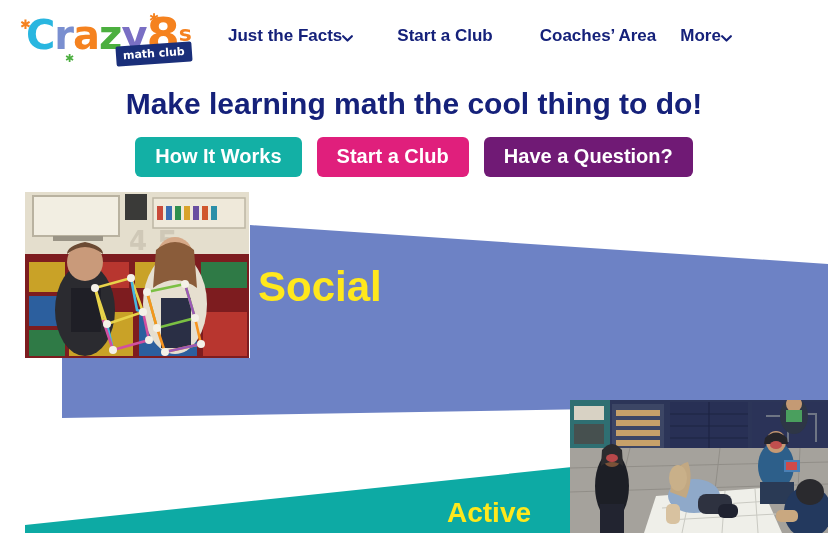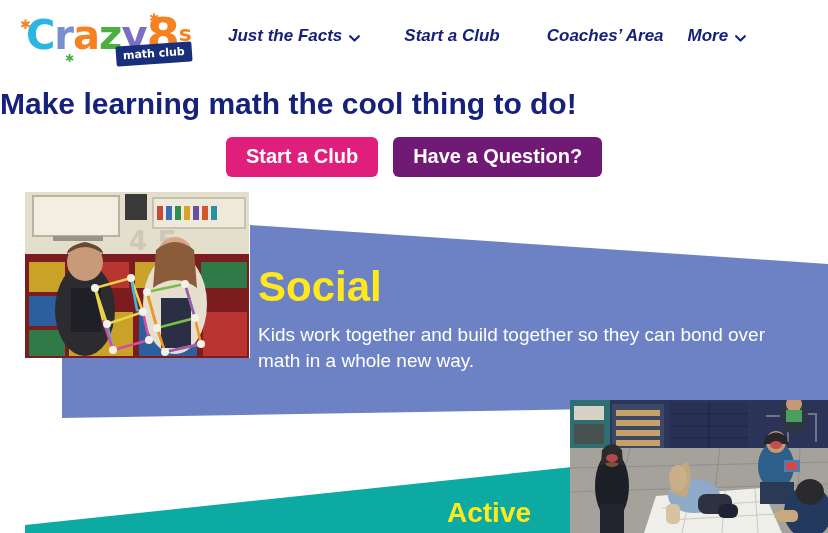--- a/index.html
+++ b/index.html
@@ -52,35 +52,35 @@
 
   #nav {
     position:absolute; left:228px; top:26px;
     display:flex; align-items:center; gap:0;
   }
   .nav-item {
     color:#15217a;
     font-family:"Liberation Sans", sans-serif;
     font-weight:bold; font-size:17px;
     white-space:nowrap;
-    display:flex; align-items:center; gap:7px;
+    display:flex; align-items:center; gap:0;
     cursor:pointer;
-    font-style:italic;
   }
   .nav-gap-1 { margin-right:44px; }
   .nav-gap-2 { margin-right:47px; }
   .nav-gap-3 { margin-right:24px; }
   .chev {
     display:inline-block; width:11px; height:7px;
     position:relative; top:2px;
   }
 
   
   #headline {
     position:absolute; left:0; top:86px; width:828px;
+    text-align:center;
     color:#15217a;
     font-family:"Liberation Sans", sans-serif;
     font-weight:bold; font-size:30px; line-height:36px;
     white-space:nowrap;
   }
 
   #cta-row {
     position:absolute; left:0; top:137px; width:828px;
     display:flex; justify-content:center; align-items:center; gap:15px;
   }
@@ -185,20 +185,21 @@
           </svg>
       </span>
     </div>
 
   </nav>
 </div>
 
 <h1 id="headline">Make learning math the cool thing to do!</h1>
 
 <div id="cta-row">
+  <button class="cta cta-teal">How It Works</button>
   <button class="cta cta-pink">Start a Club</button>
   <button class="cta cta-orange">Have a Question?</button>
 </div>
 
 <svg id="social-shape" viewBox="0 0 828 250" preserveAspectRatio="none">
   <polygon points="250,45 828,84 828,225 62,238 62,178 250,178" fill="#6d82c5"></polygon>
 </svg>
 
 <div id="photo-social">
   <svg class="photo-svg" viewBox="0 0 224 166" preserveAspectRatio="none">
@@ -271,21 +272,20 @@
       <circle cx="170" cy="126" r="4"></circle>
         <circle cx="132" cy="136" r="4"></circle>
       <circle cx="140" cy="160" r="4"></circle>
         <circle cx="176" cy="152" r="4"></circle>
     </g>
   </svg>
 </div>
 
 <div id="social-text">
   <div class="band-title">Social</div>
-  <div class="band-body">Kids work together and build together so they can bond over math in a whole new way.</div>
 </div>
 
 <svg id="active-shape" viewBox="0 0 828 103" preserveAspectRatio="none">
   <polygon points="828,10 828,103 25,103 25,95" fill="#0daaa4"></polygon>
 </svg>
 
 <div id="photo-active">
   <svg class="photo-svg" viewBox="0 0 258 133" preserveAspectRatio="none">
     <rect x="0" y="0" width="258" height="133" fill="#9a9a97"></rect>
     <rect x="0" y="0" width="258" height="48" fill="#2c3558"></rect>

